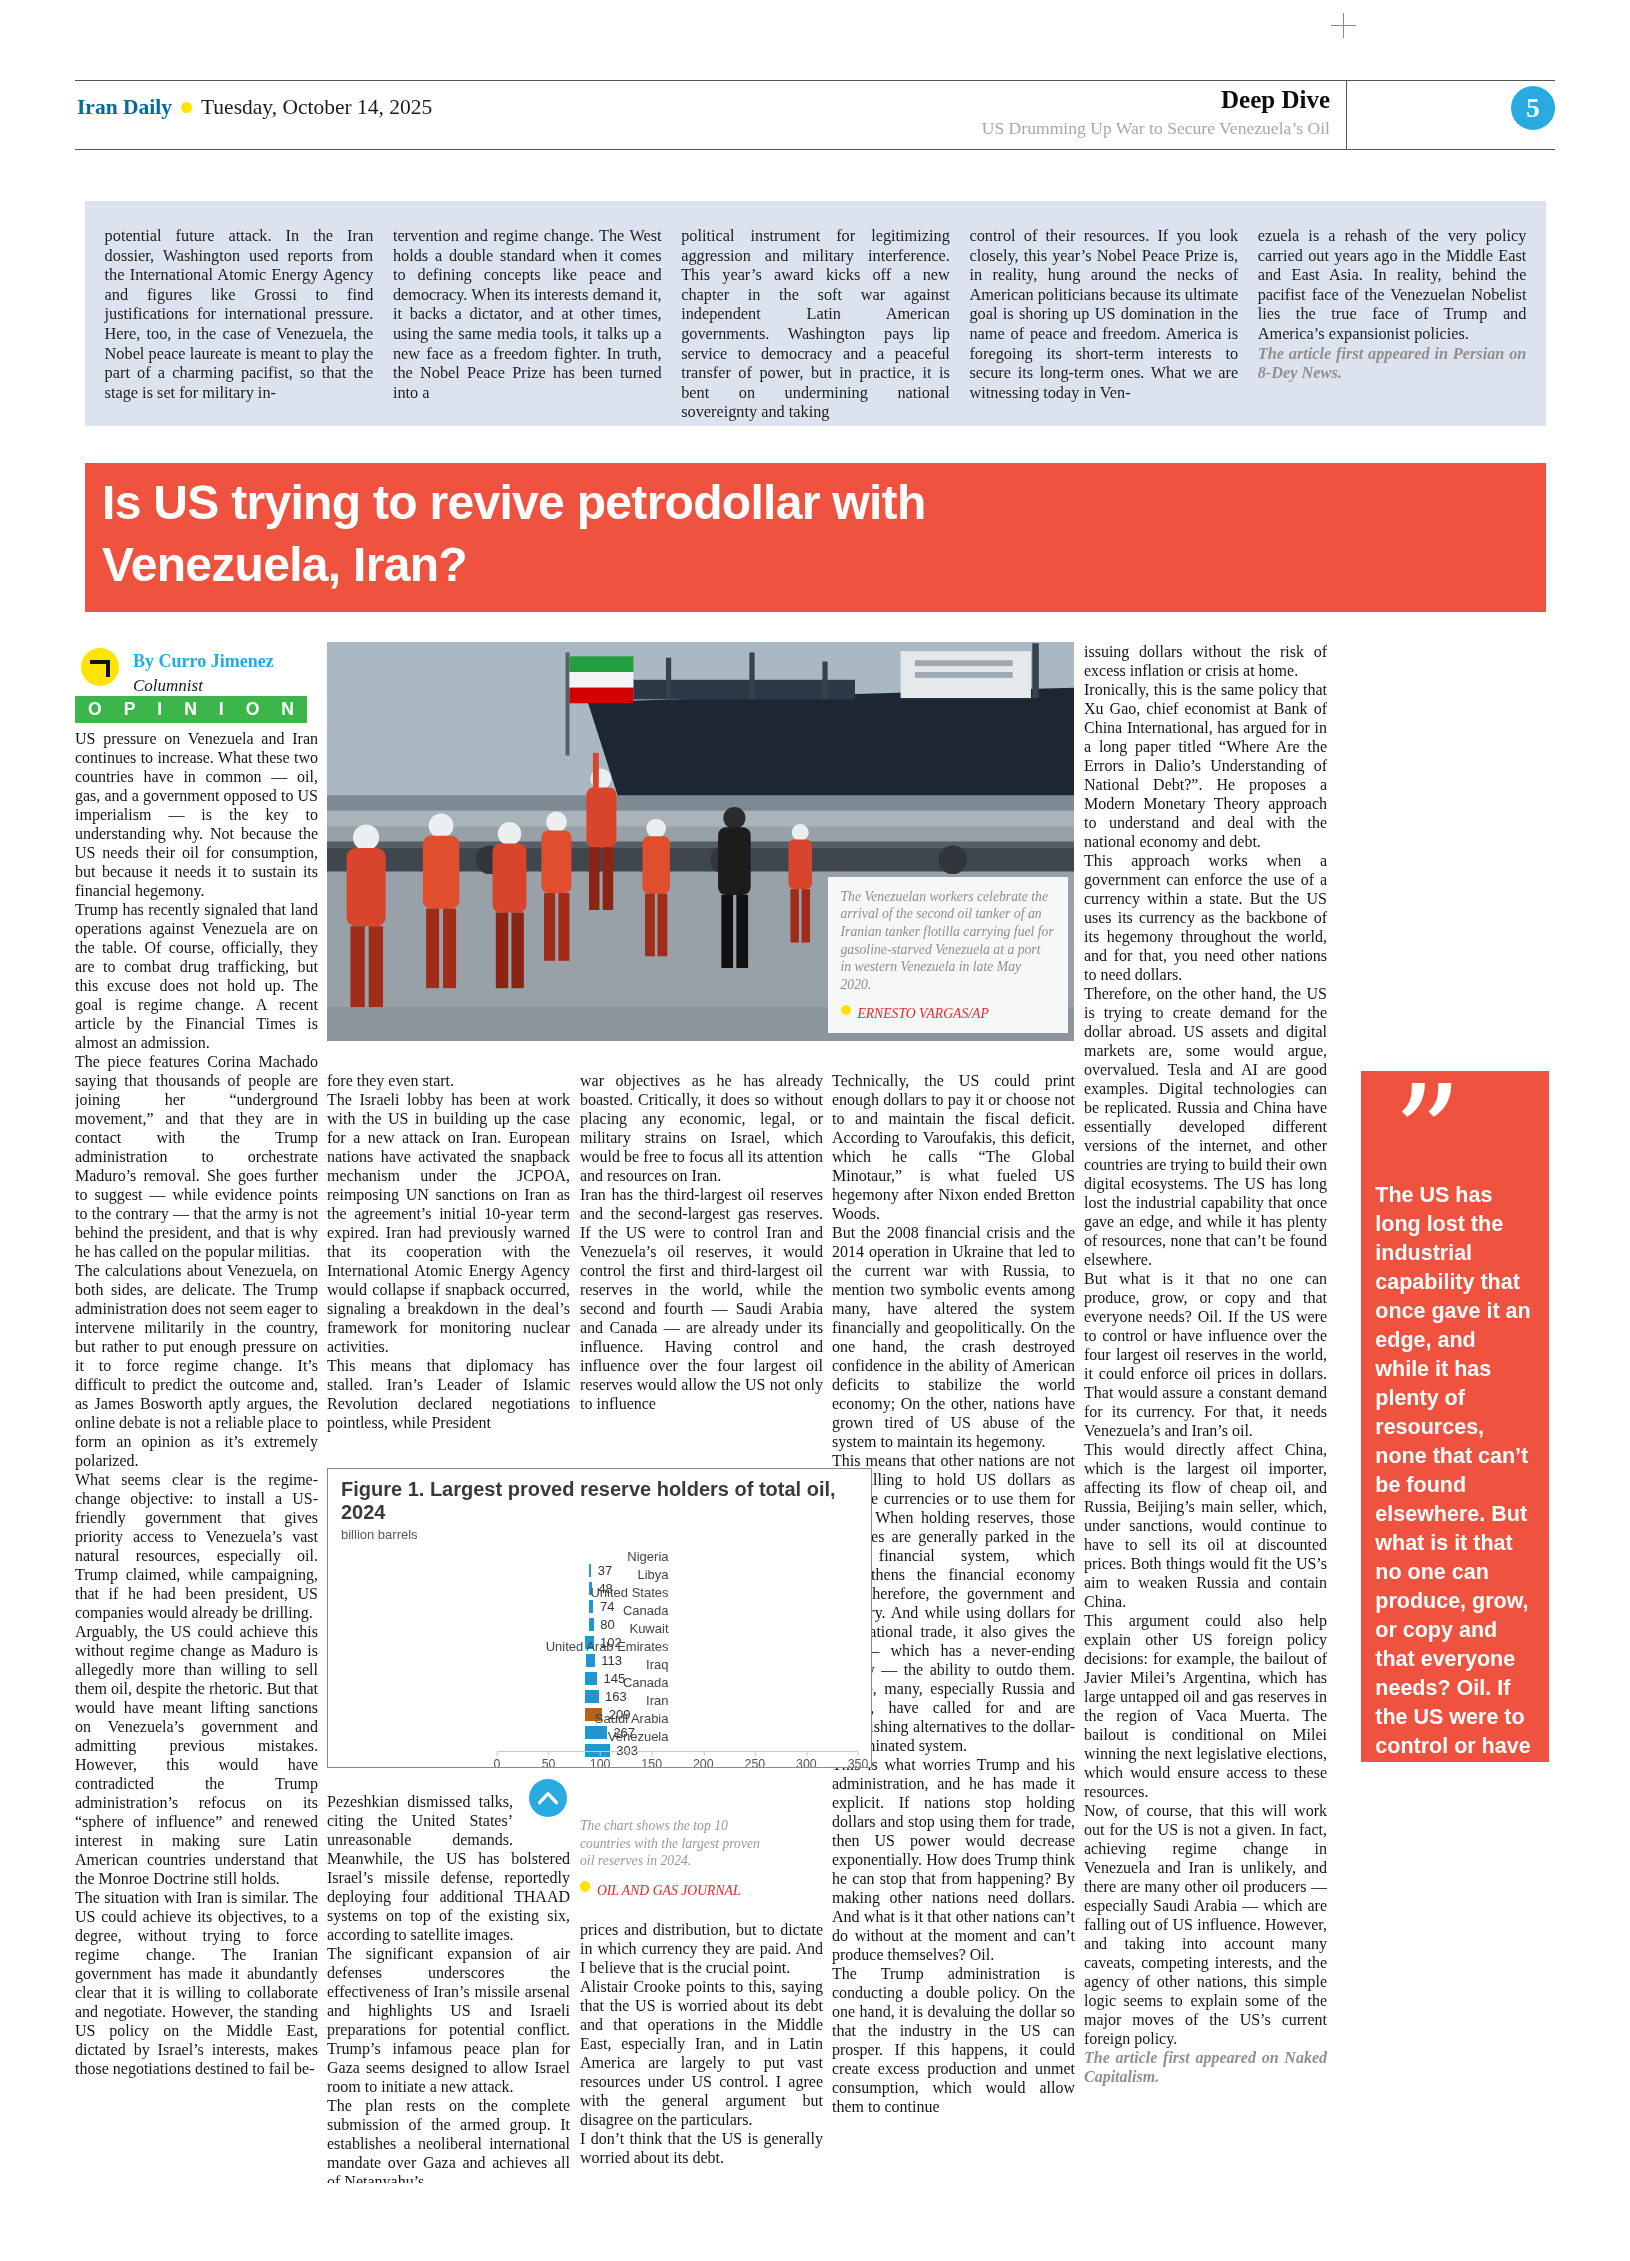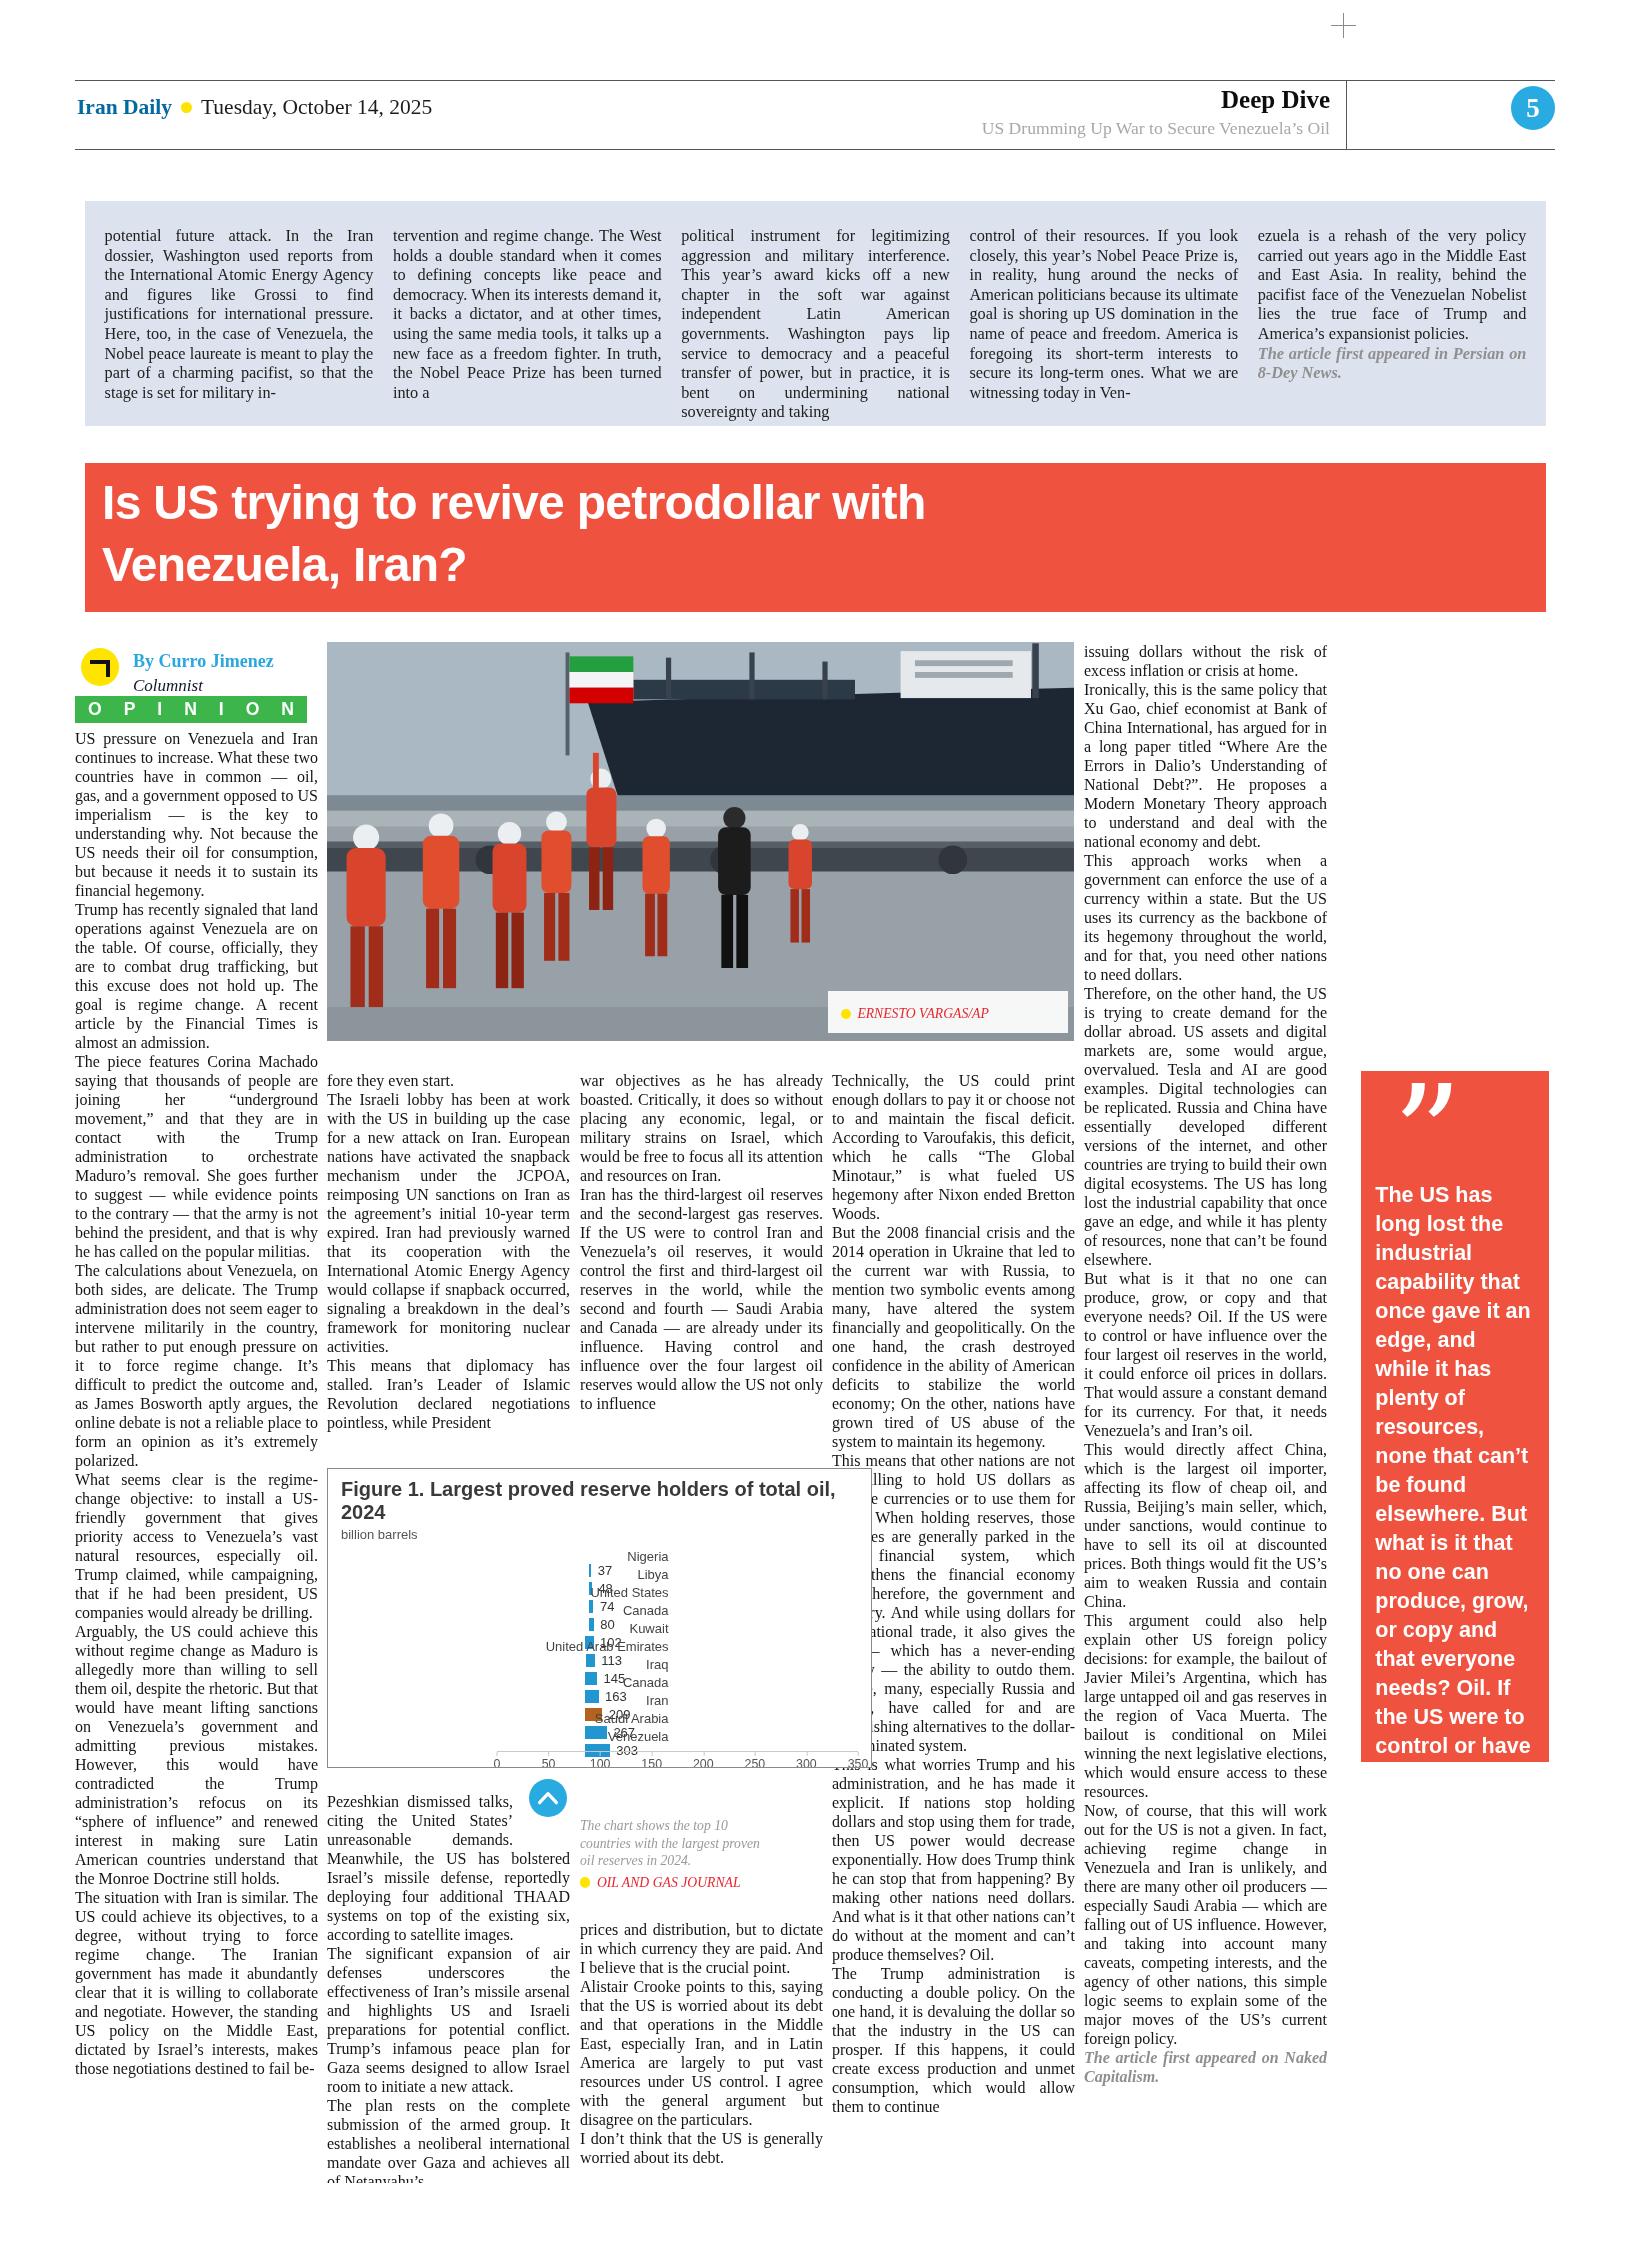--- a/index.html
+++ b/index.html
@@ -50,21 +50,21 @@
   .article-credit{margin-top:26px;color:#8f8f8f;font-weight:bold;font-style:italic;}
   .float-spacer{float:right;width:57px;height:47px;}
   
   .photo{position:absolute;left:327px;top:642px;width:747px;height:399px;overflow:hidden;}
   .photo svg{display:block;}
   .photo-caption{position:absolute;right:6.5px;bottom:7.8px;width:240px;background:rgba(252,252,252,0.95);
                  box-sizing:border-box;padding:10.4px 13px;font-size:13.7px;font-style:italic;
                  color:#8e8e8e;line-height:17.6px;}
   .credit-row{margin-top:3.9px;display:flex;align-items:center;gap:6.5px;}
   .dot-sm{width:10.4px;height:10.4px;flex:0 0 auto;}
-  .credit-red{color:#e8262d;font-style:italic;font-size:13.7px;}
+  .credit-red{color:#e8262d;font-style:italic;font-size:13.7px;margin-top:8px;}
   
   .chart-box{position:absolute;left:327px;top:1468px;width:545px;height:300px;background:#fff;
              border:1.3px solid #8a8a8a;box-sizing:border-box;padding:9px 13px;
              font-family:"Liberation Sans",sans-serif;overflow:hidden;}
   .chart-title{font-size:20px;font-weight:bold;color:#3a3a3a;}
   .chart-unit{font-size:13px;color:#555;margin:2.6px 0 7.8px;}
   .chart-row{display:flex;align-items:center;height:18px;flex-direction:column;}
   .chart-label{width:147px;text-align:right;padding-right:9px;font-size:13px;color:#444;flex:0 0 auto;}
   .chart-track{flex:1;display:flex;align-items:center;height:12.4px;}
   .chart-bar{height:12.4px;flex:0 0 auto;}
@@ -205,20 +205,21 @@
           <rect x="628" y="388" width="18" height="112" fill="#111"></rect>
         <circle cx="726" cy="292" r="13" fill="#eceff1"></circle>
           <rect x="708" y="303" width="36" height="76" rx="9" fill="#d8452c"></rect>
           <rect x="711" y="379" width="13" height="82" fill="#a12c1a"></rect>
           <rect x="728" y="379" width="13" height="82" fill="#a12c1a"></rect>
       </g>
 
       <rect y="560" width="1146" height="52" fill="#8b959b"></rect>
     </svg>
     <div class="photo-caption">
+      <span>The Venezuelan workers celebrate the arrival of the second oil tanker of an Iranian tanker flotilla carrying fuel for gasoline-starved Venezuela at a port in western Venezuela in late May 2020.</span>
       <div class="credit-row">
         <span class="dot dot-sm"></span>
         <span class="credit-red">ERNESTO VARGAS/AP</span>
       </div>
     </div>
   </div>
 
   <div class="bcol" style="left:75px;top:729px;height:1455px;">
       <p>US pressure on Venezuela and Iran continues to increase. What these two countries have in common — oil, gas, and a government opposed to US imperialism — is the key to understanding why. Not because the US needs their oil for consumption, but because it needs it to sustain its financial hegemony.</p>
       <p>Trump has recently signaled that land operations against Venezuela are on the table. Of course, officially, they are to combat drug trafficking, but this excuse does not hold up. The goal is regime change. A recent article by the Financial Times is almost an admission.</p>

